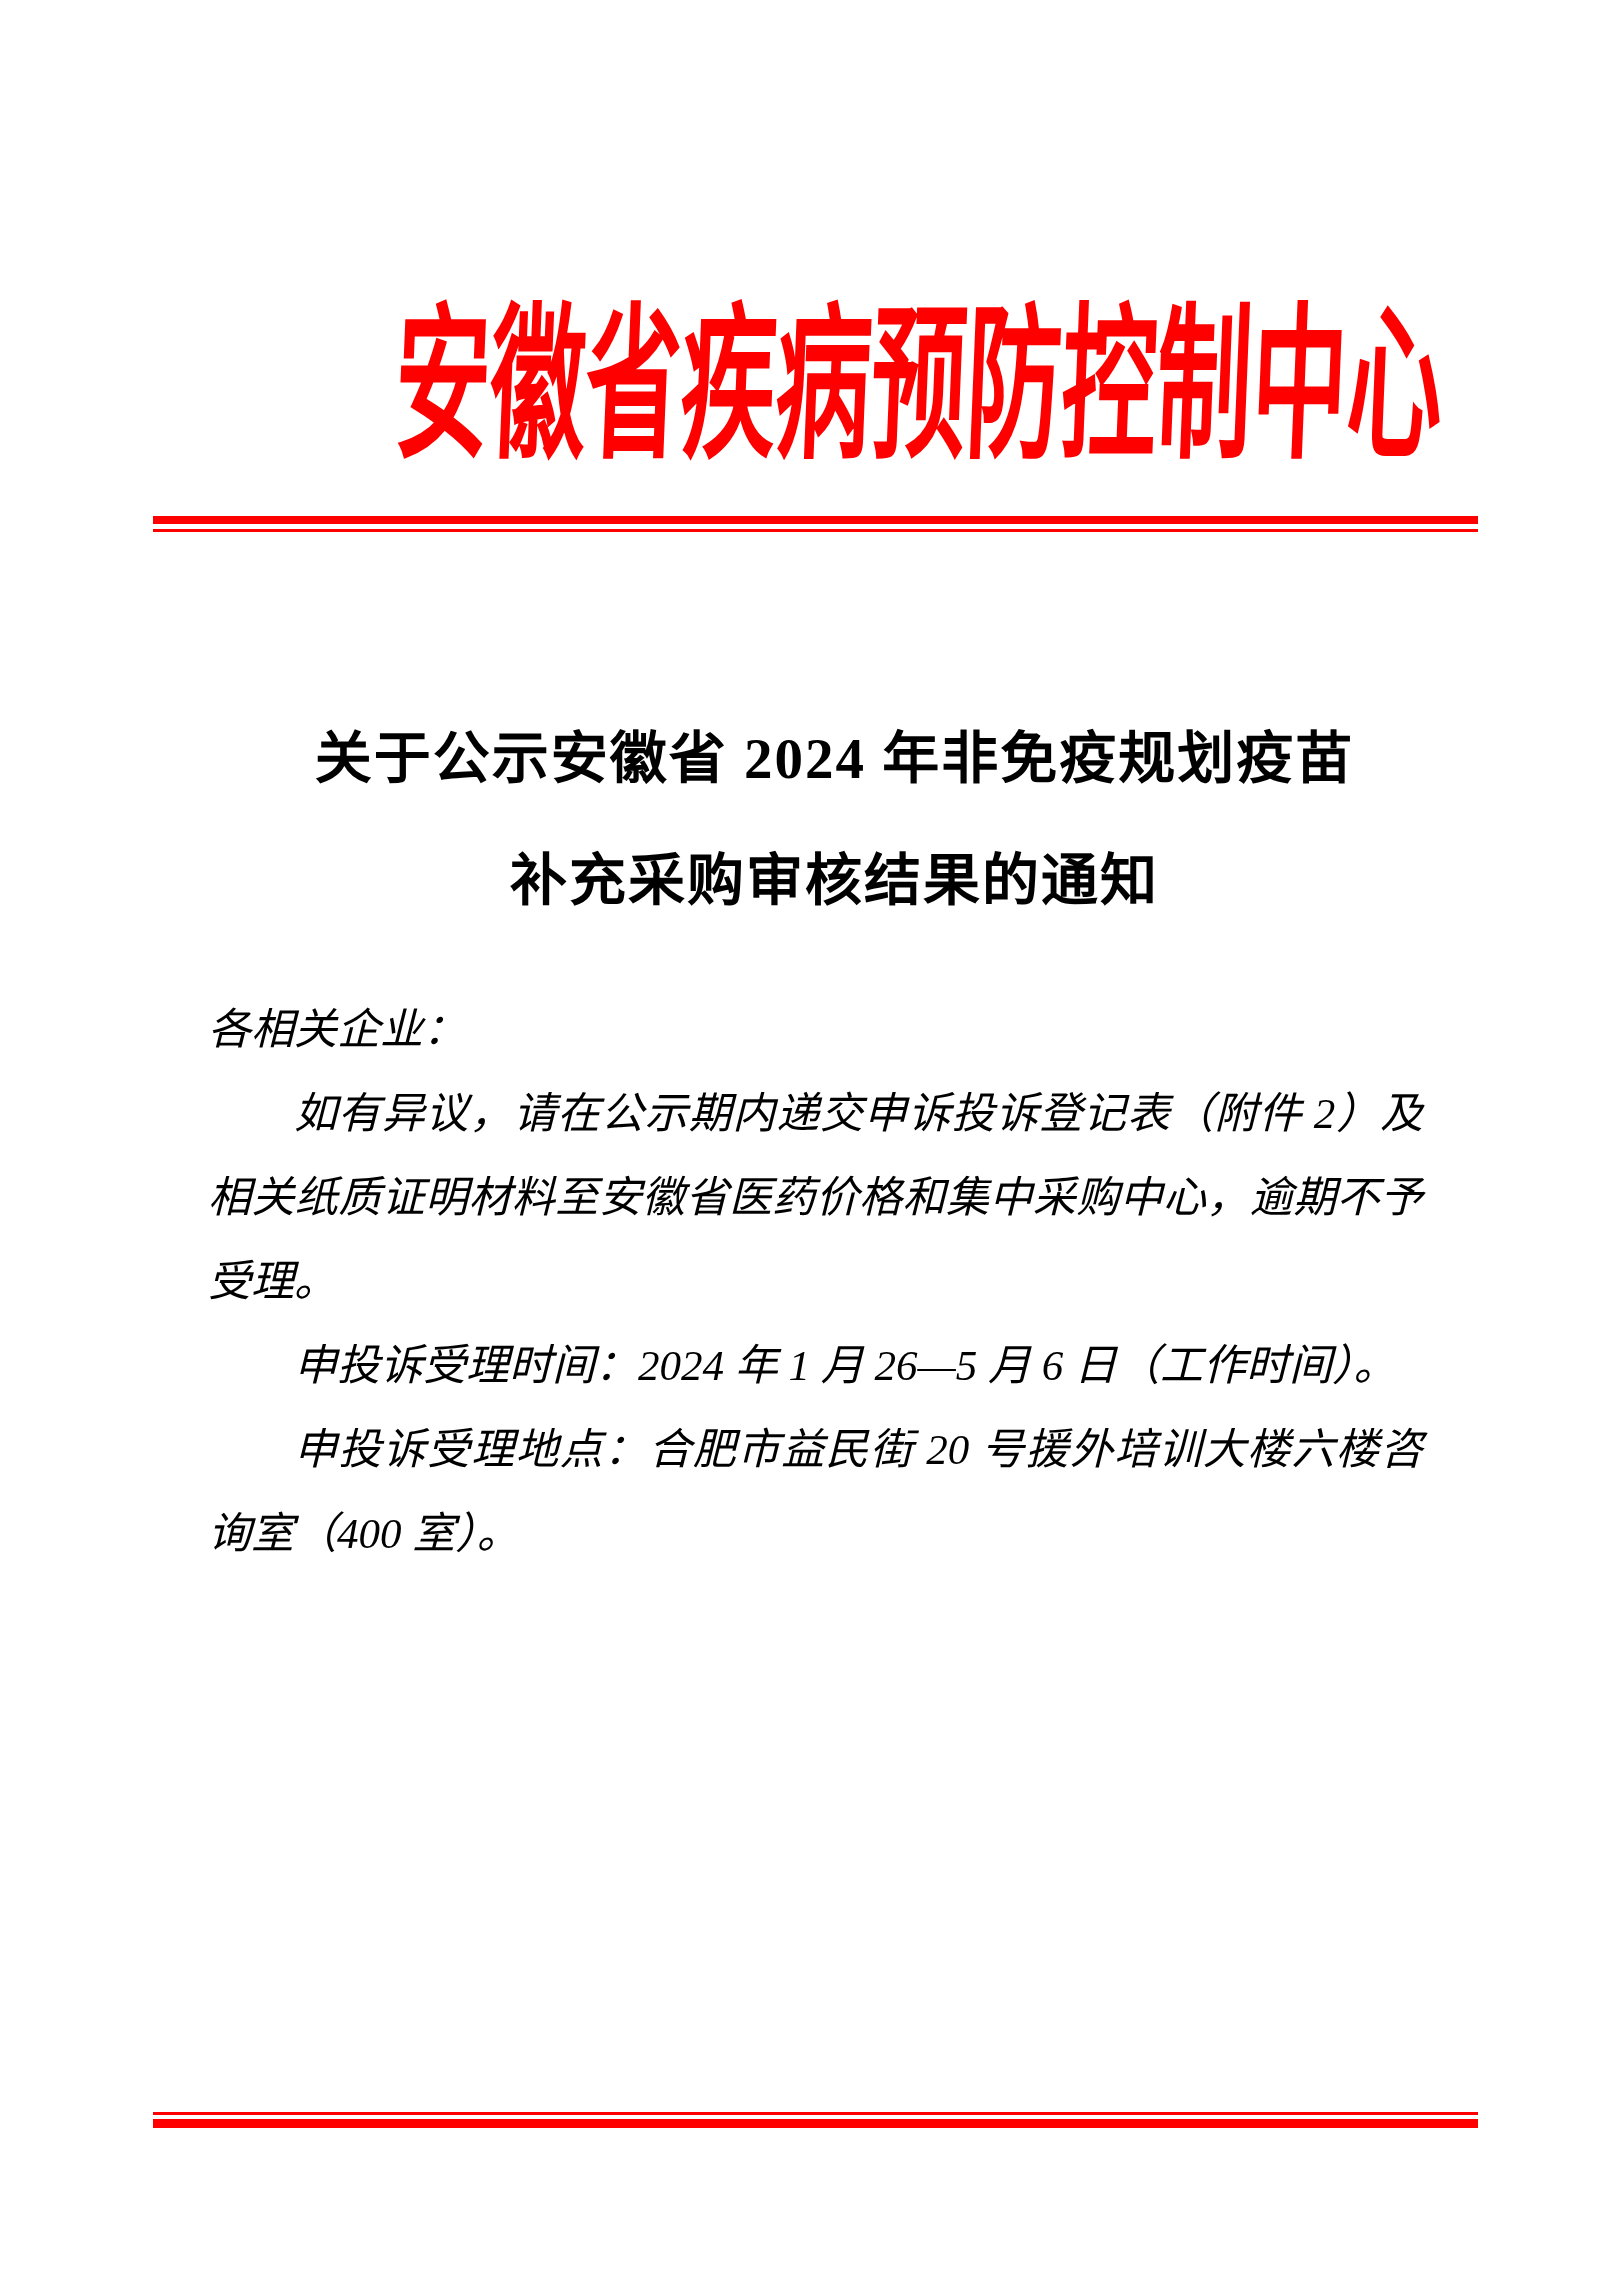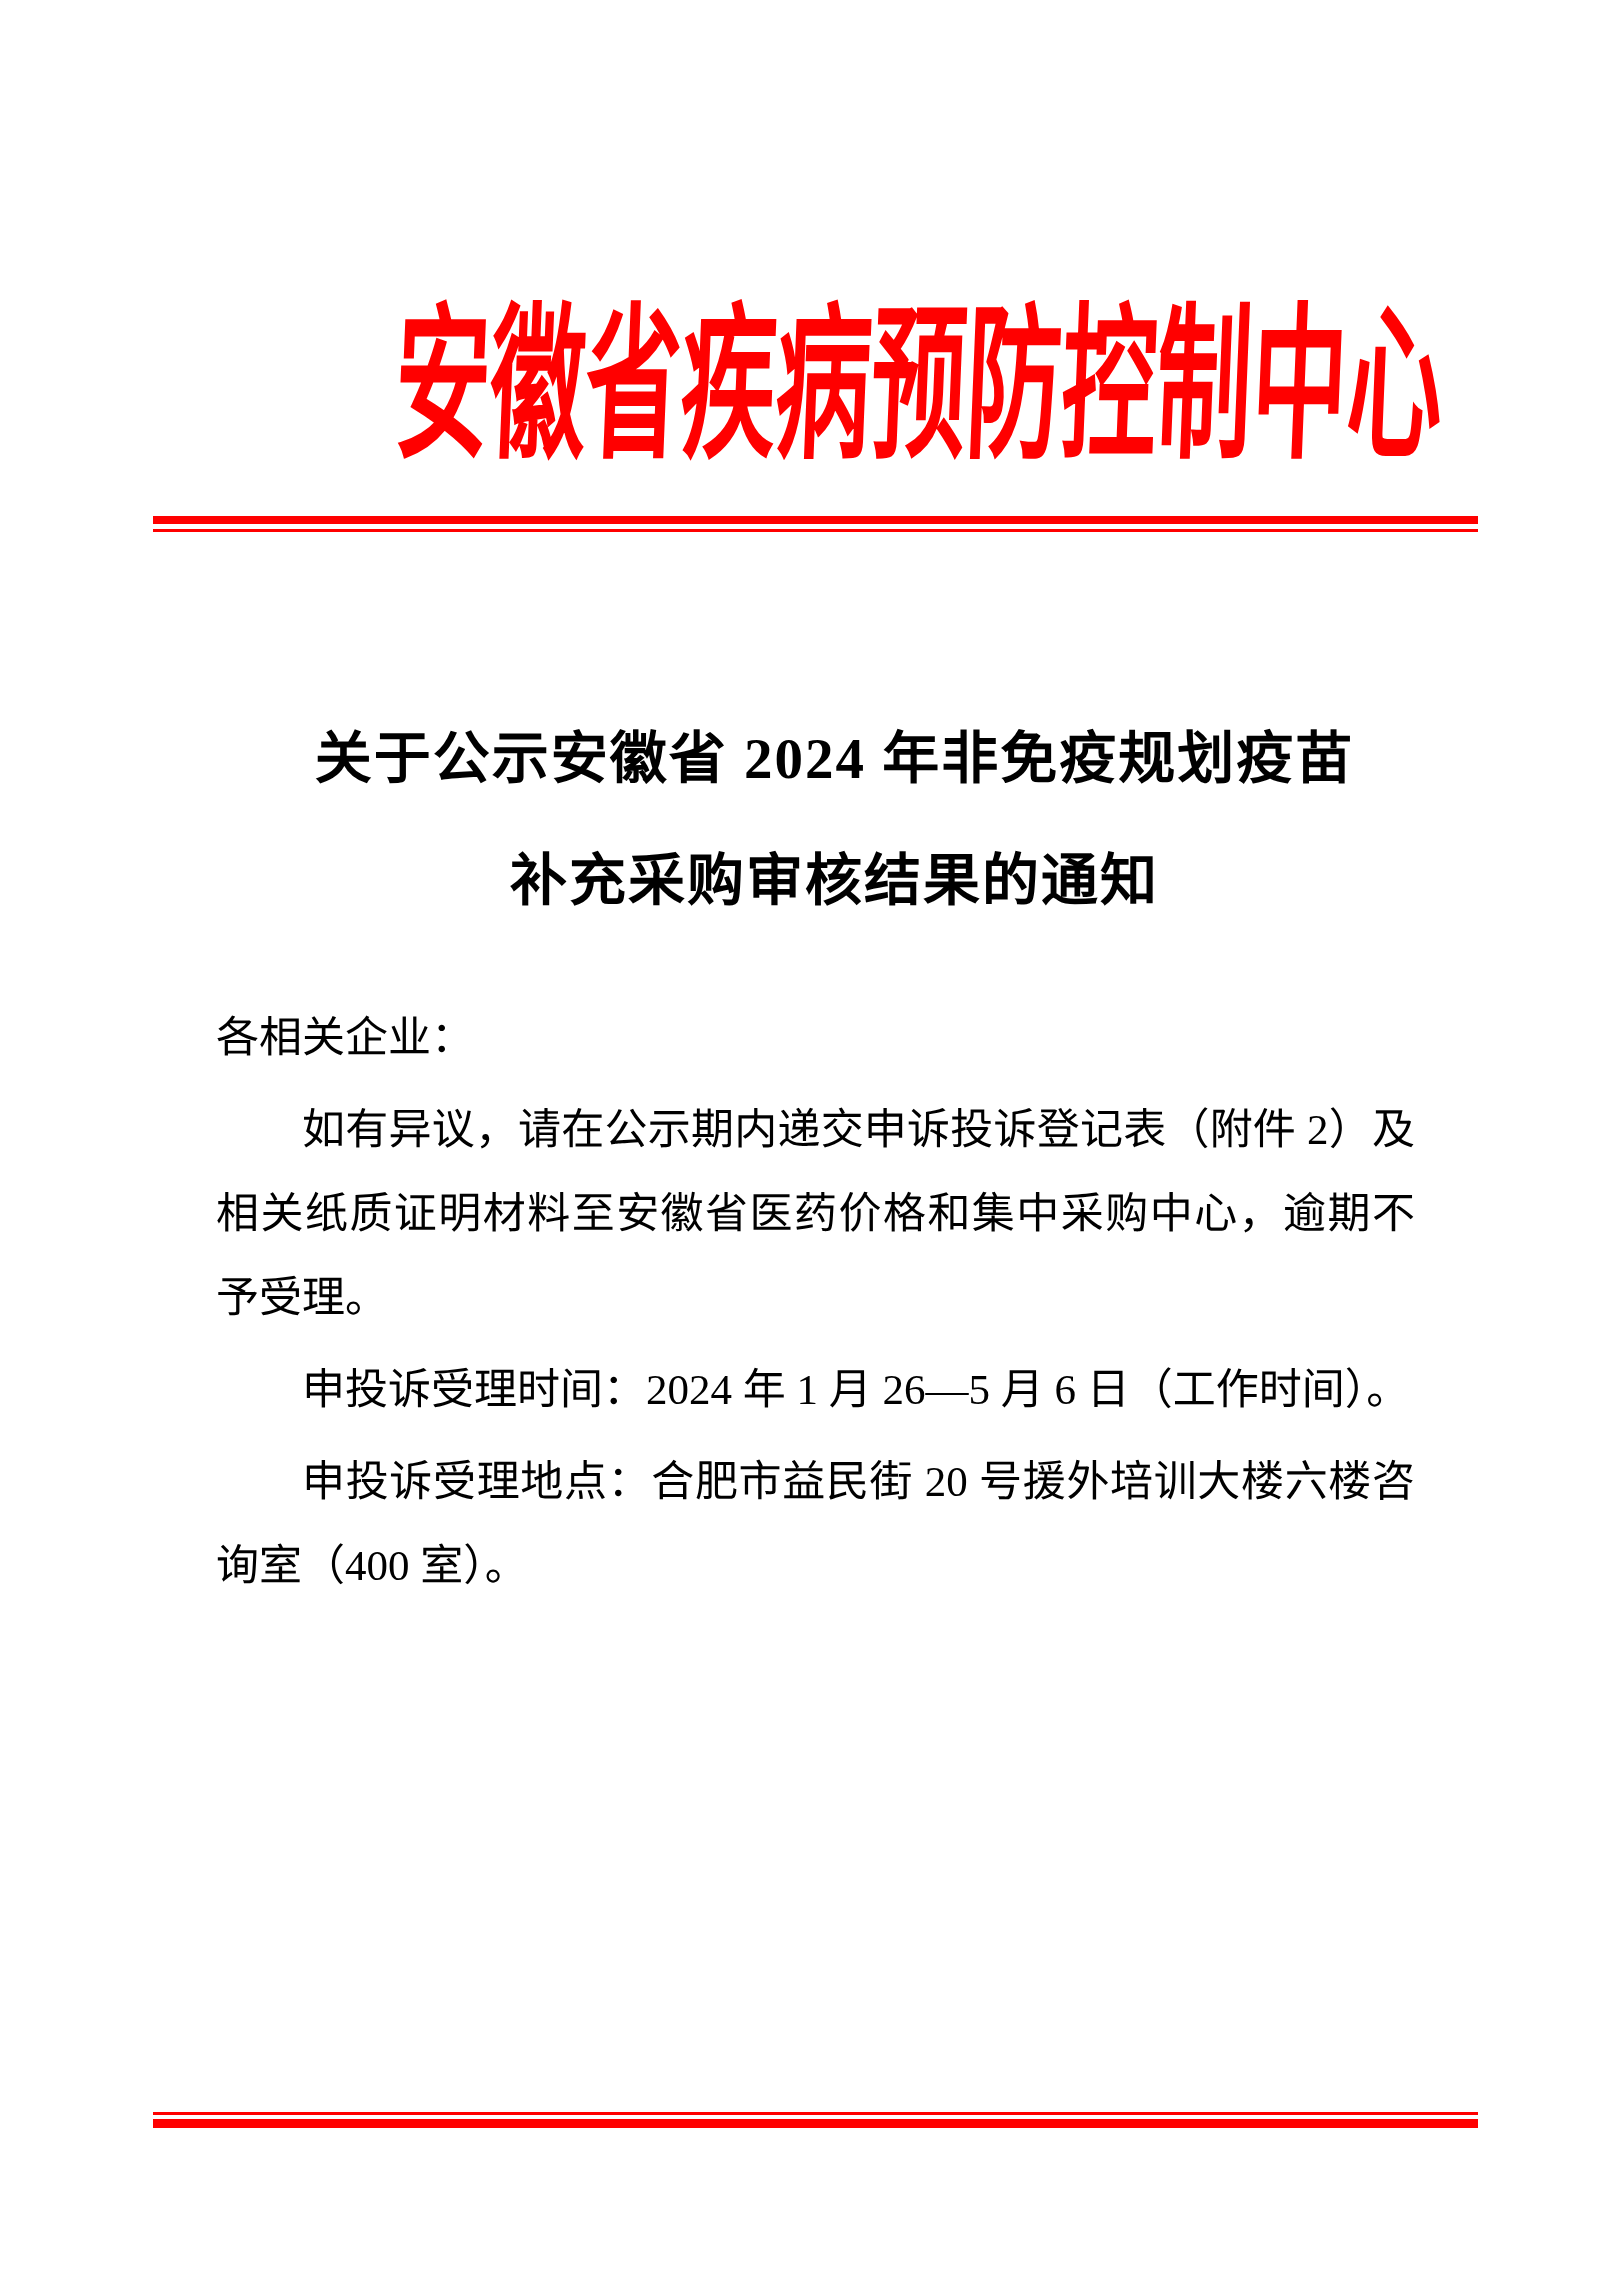--- a/index.html
+++ b/index.html
@@ -64,22 +64,23 @@
   .doc-body {
     position: absolute;
     top: 988px;
     left: 208px;
     width: 1215px;
     font-size: 43px;
     line-height: 84px;
     text-align: justify;
   }
   .doc-body p {
-    margin: 8px;
+    margin: 0;
     text-indent: 2em;
+    font-style: italic;
   }
   .doc-body p.salutation {
     text-indent: 0;
     text-align: left;
   }
 </style>
 </head>
 <body>
 
 <div class="page">

